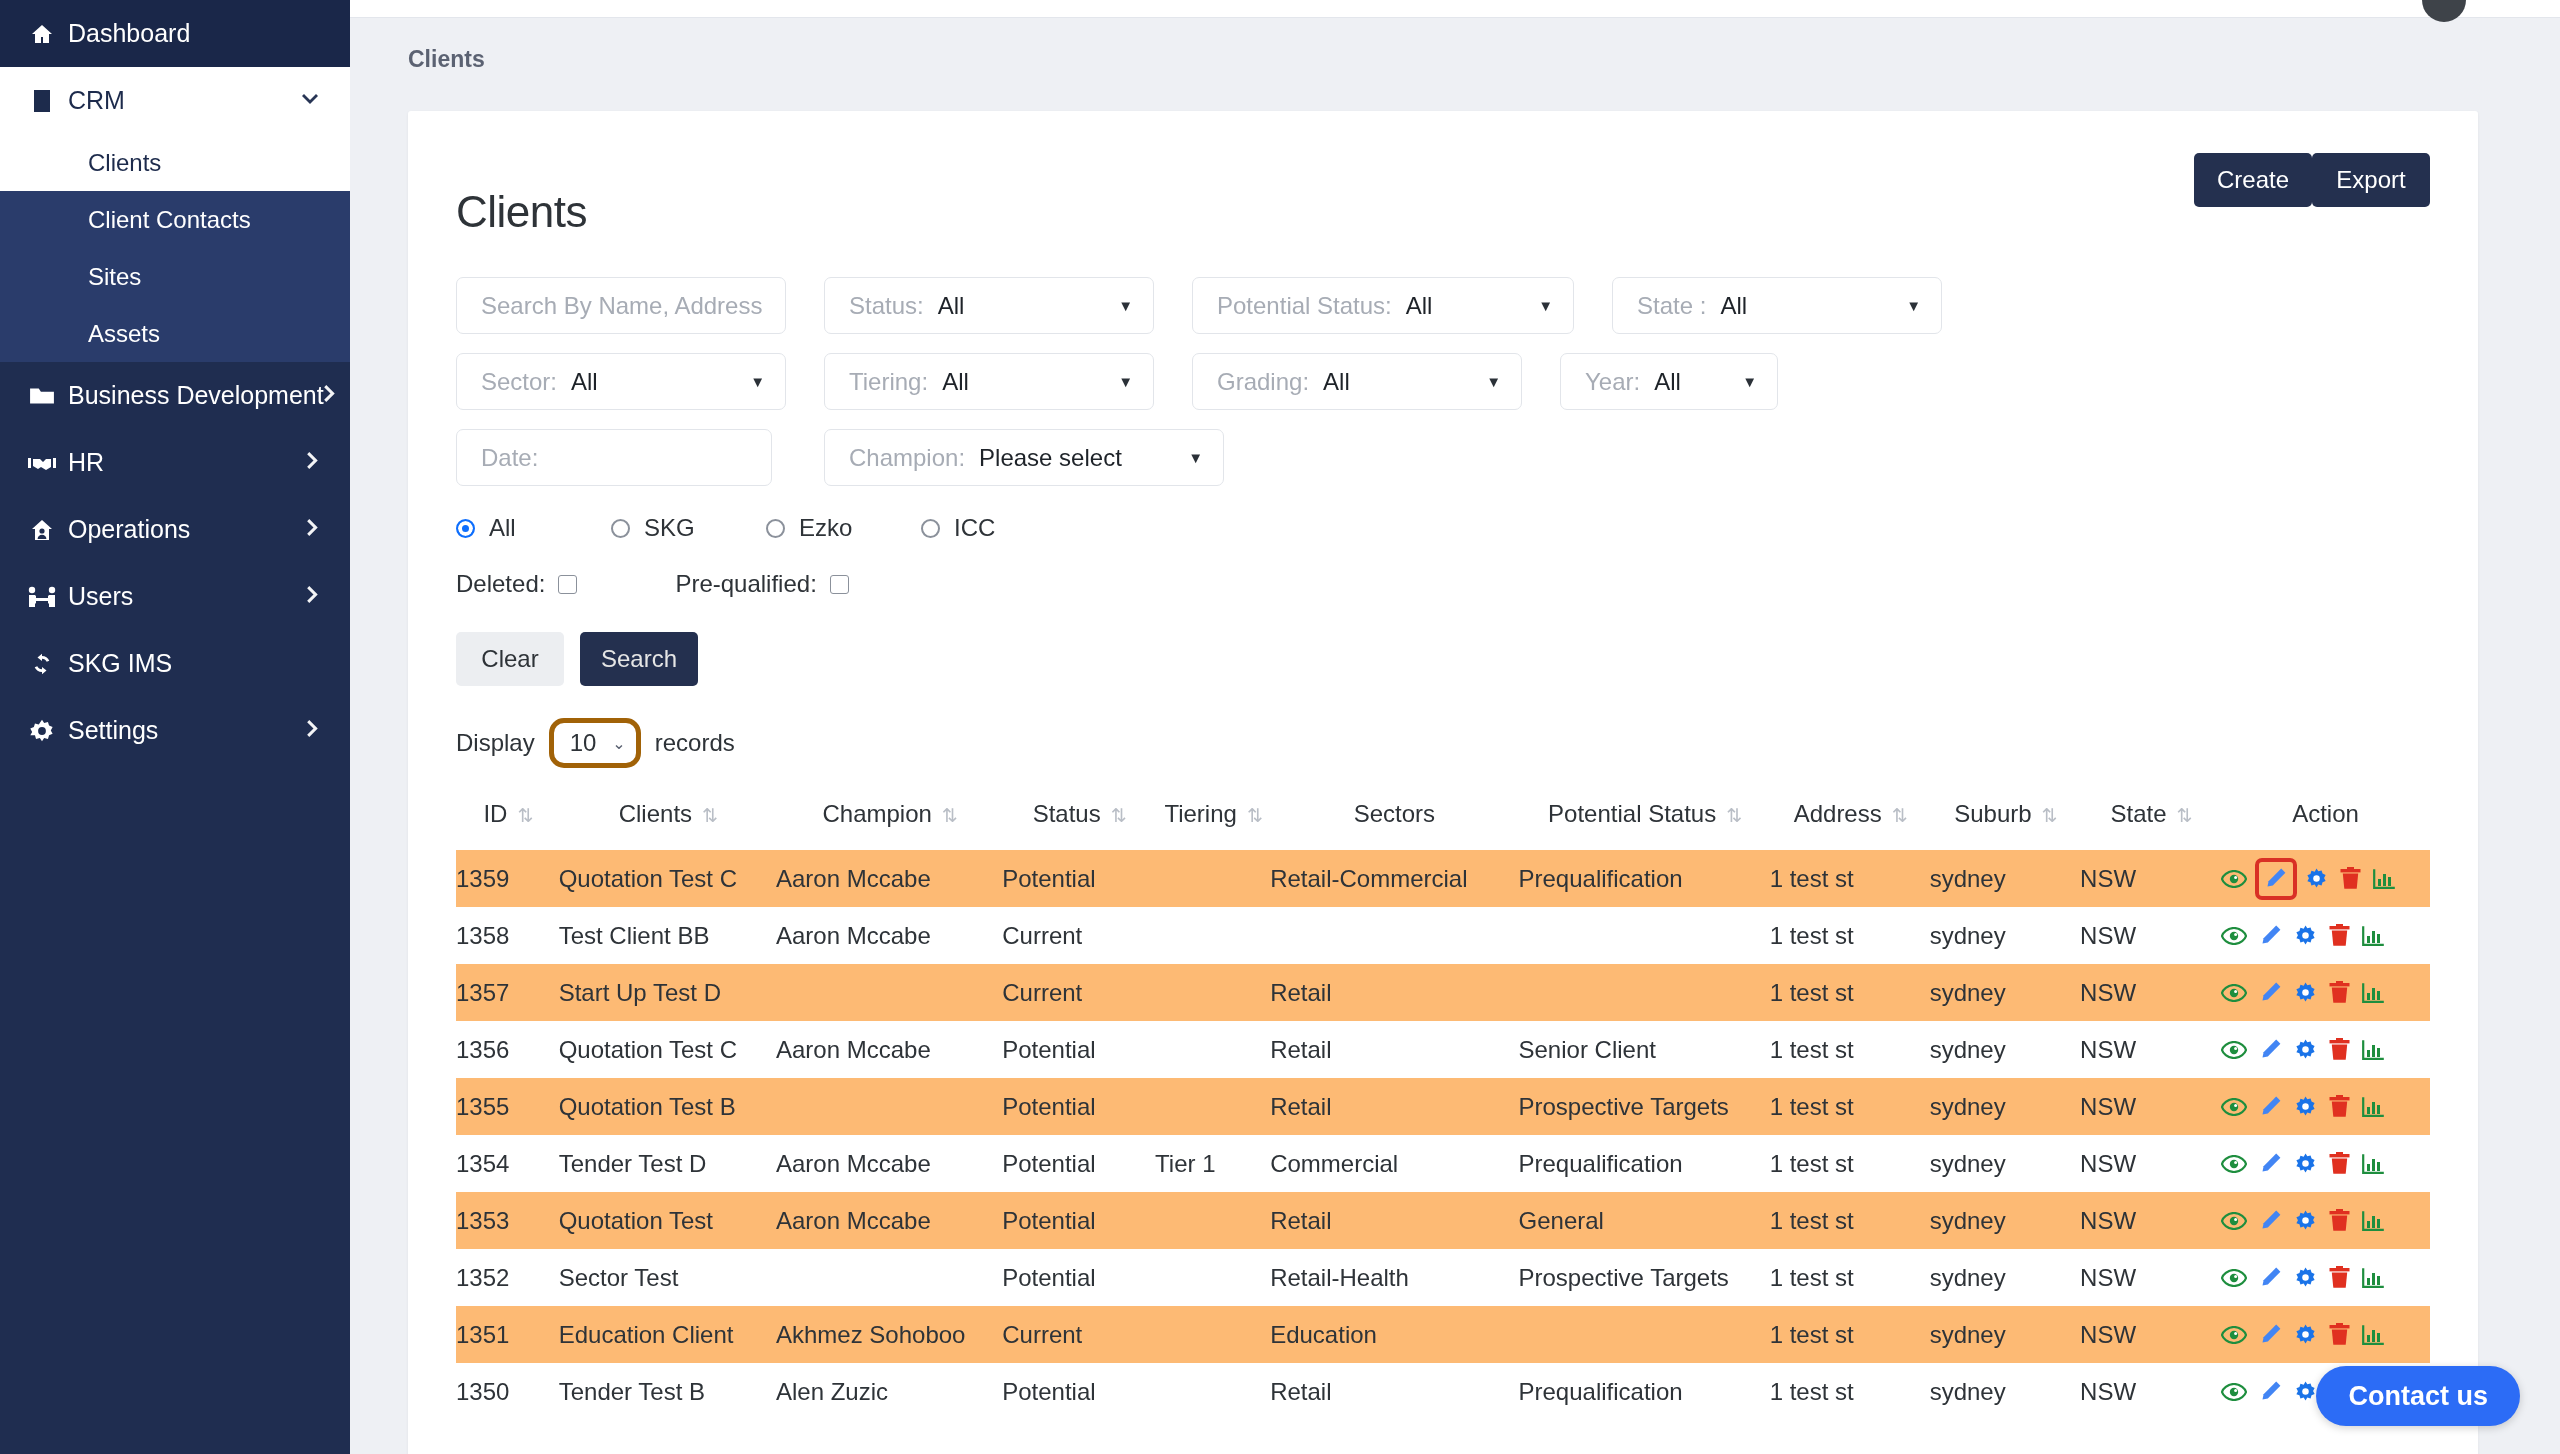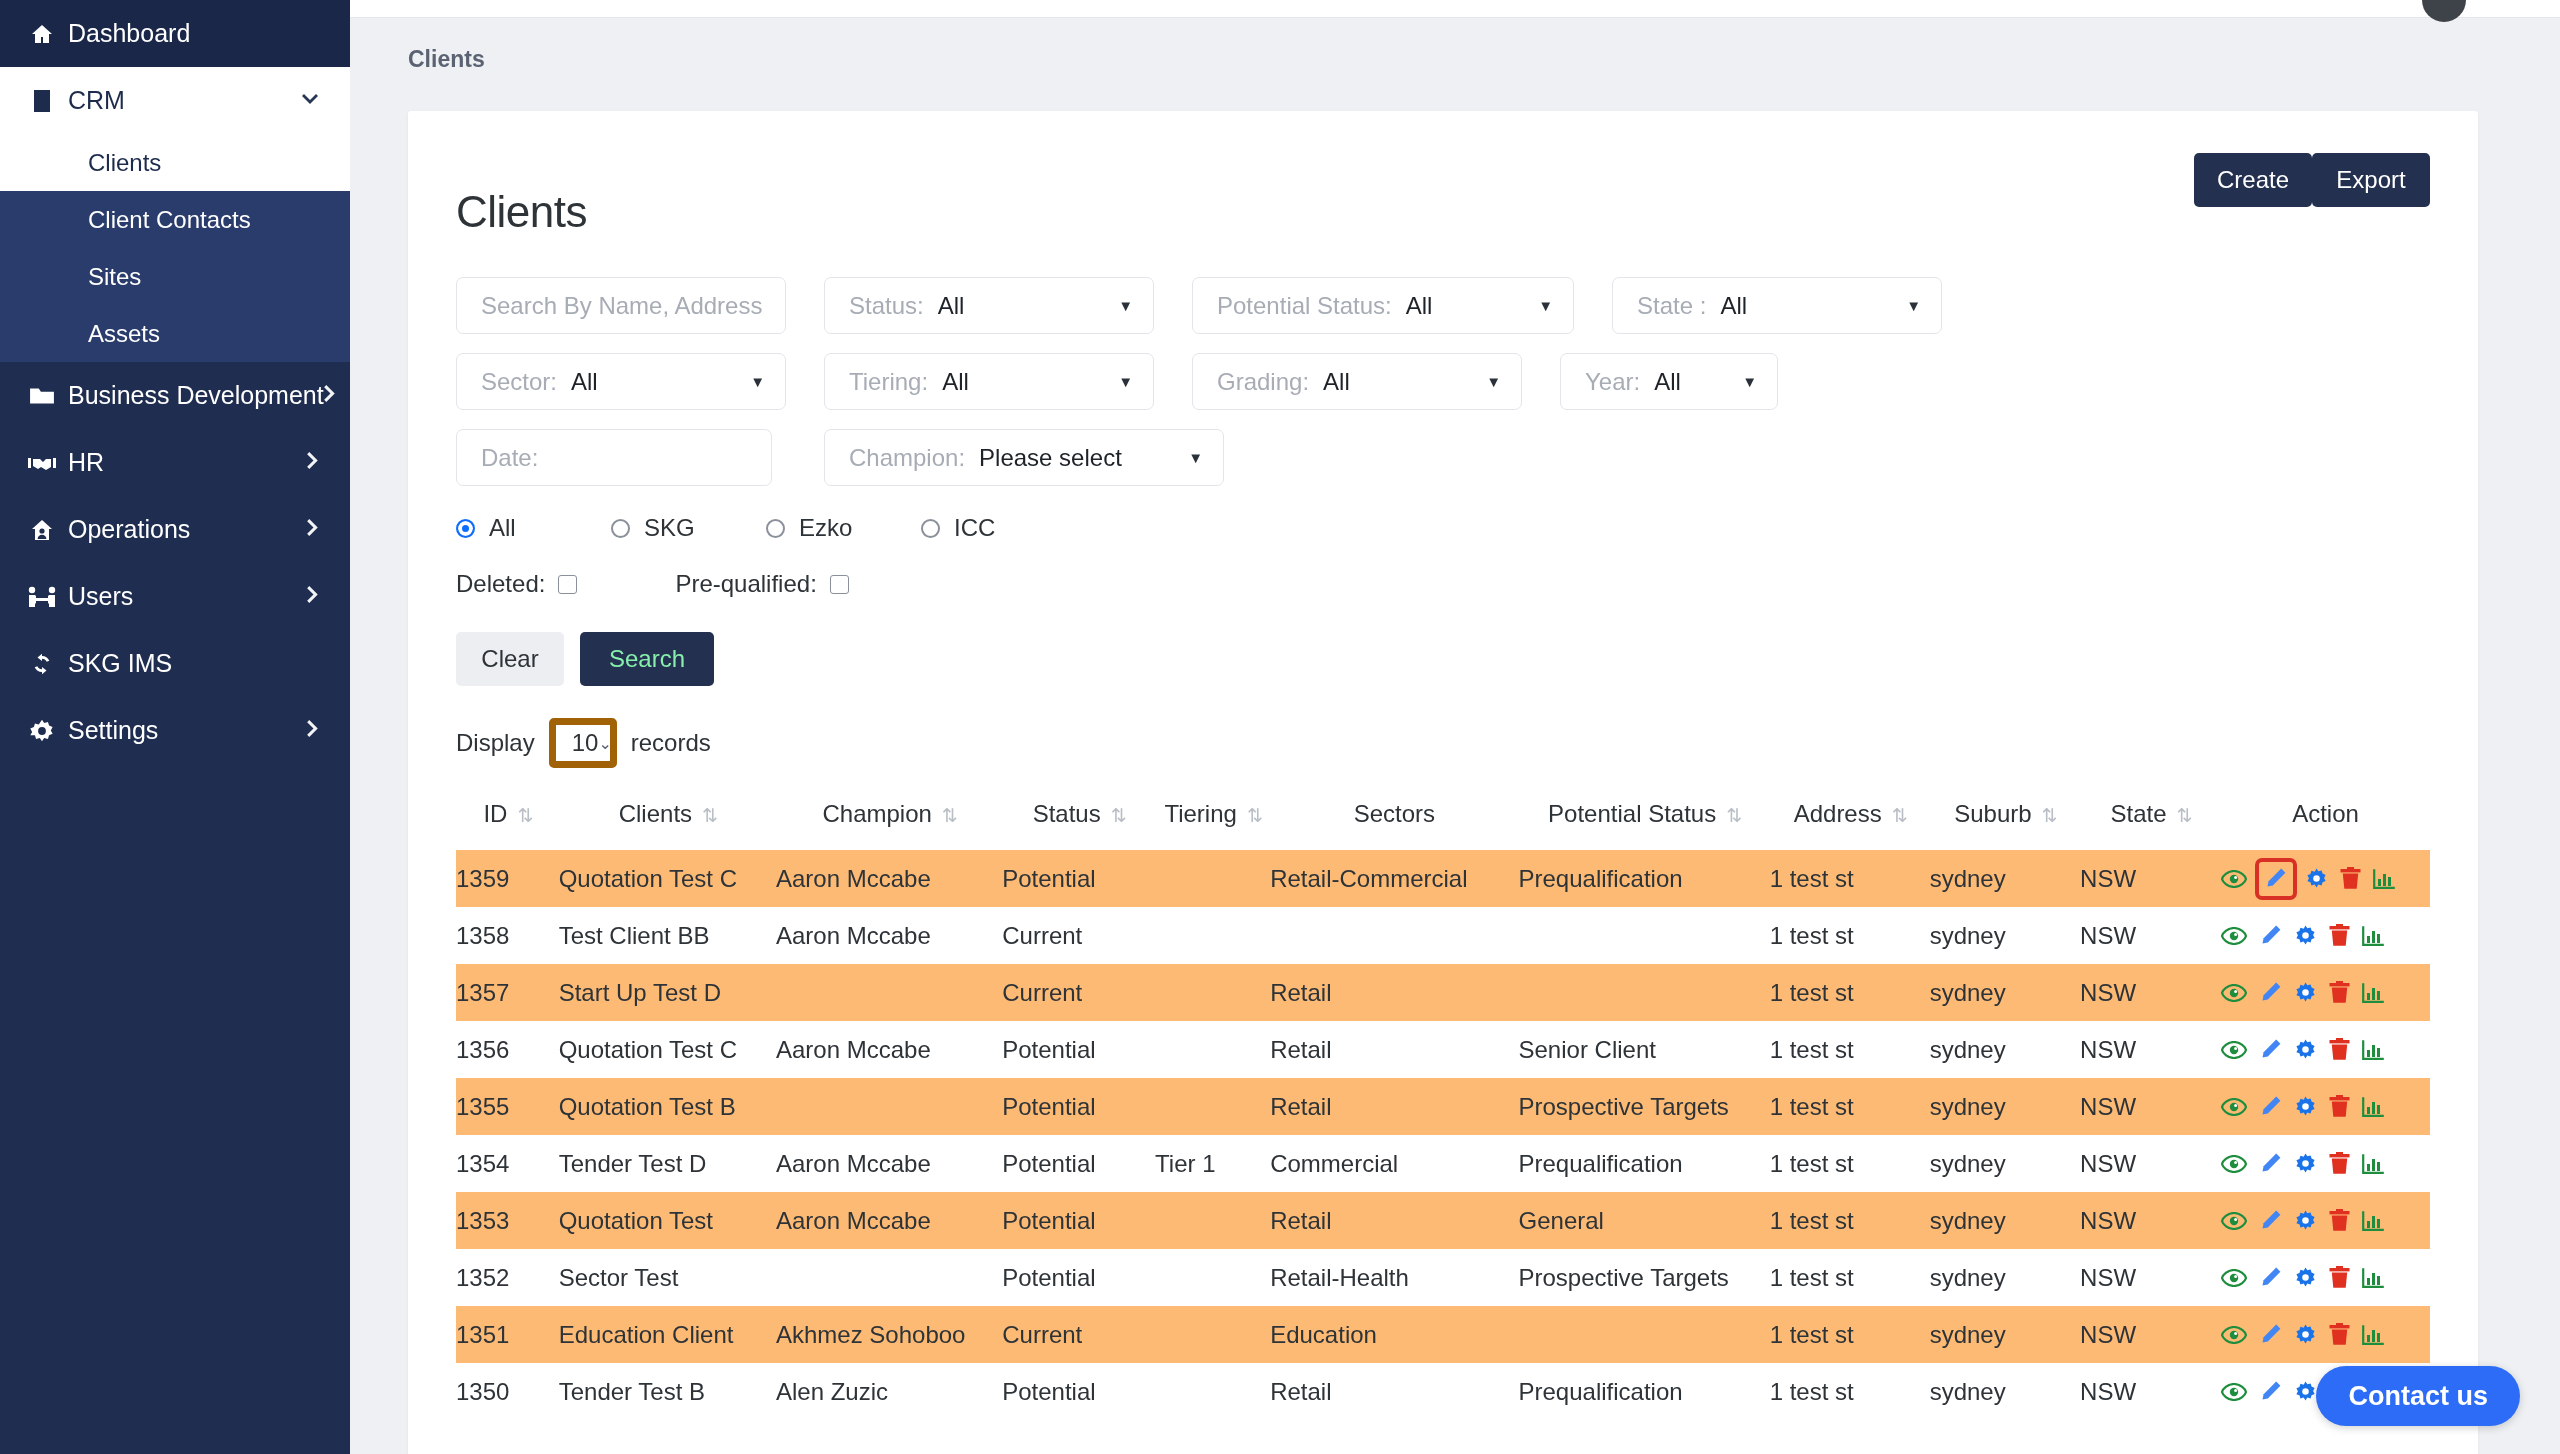--- a/index.html
+++ b/index.html
@@ -135,29 +135,29 @@
   .cbox { width: 19px; height: 19px; border: 1.5px solid #8b919b; border-radius: 3px; background: #fff; display: inline-block; margin-left: 13px; }
   .chk-gap { width: 98px; }
 
   .act-row { display: flex; align-items: center; margin-top: 34px; gap: 16px; }
   .btn-clear {
     background: #eceef1; color: #2e3338; border: none;
     font-size: 24px; font-family: inherit; padding: 13px 0; width: 108px;
     border-radius: 5px; cursor: pointer;
   }
   .btn-search {
-    background: #24304f; color: #86efac; border: none;
-    font-size: 24px; font-family: inherit; padding: 13px 0; width: 134px;
+    background: #24304f; color: #e5e5e5; border: none;
+    font-size: 24px; font-family: inherit; padding: 13px 0; width: 118px;
     border-radius: 5px; cursor: pointer;
   }
 
   .display-row { display: flex; align-items: center; margin-top: 32px; font-size: 24px; color: #2e3338; gap: 14px; }
   .disp-sel {
-    border: 7px solid #a16207; border-radius: 5px; background: #fff;
-    height: 50px; width: 68px; display: flex; align-items: center;
+    border: 5px solid #a16207; border-radius: 15px; background: #fff;
+    height: 50px; width: 92px; display: flex; align-items: center;
     padding: 0 10px 0 16px; font-size: 24px; cursor: pointer;
   }
   .disp-sel .caret { margin-left: auto; font-size: 16px; color: #5b6272; }
 
   
   table.clients { width: 100%; border-collapse: collapse; margin-top: 22px; }
   table.clients th {
     text-align: center; font-size: 24px; font-weight: normal; color: #2e3338;
     padding: 10px 0 22px 0; white-space: nowrap; cursor: pointer;
   }

